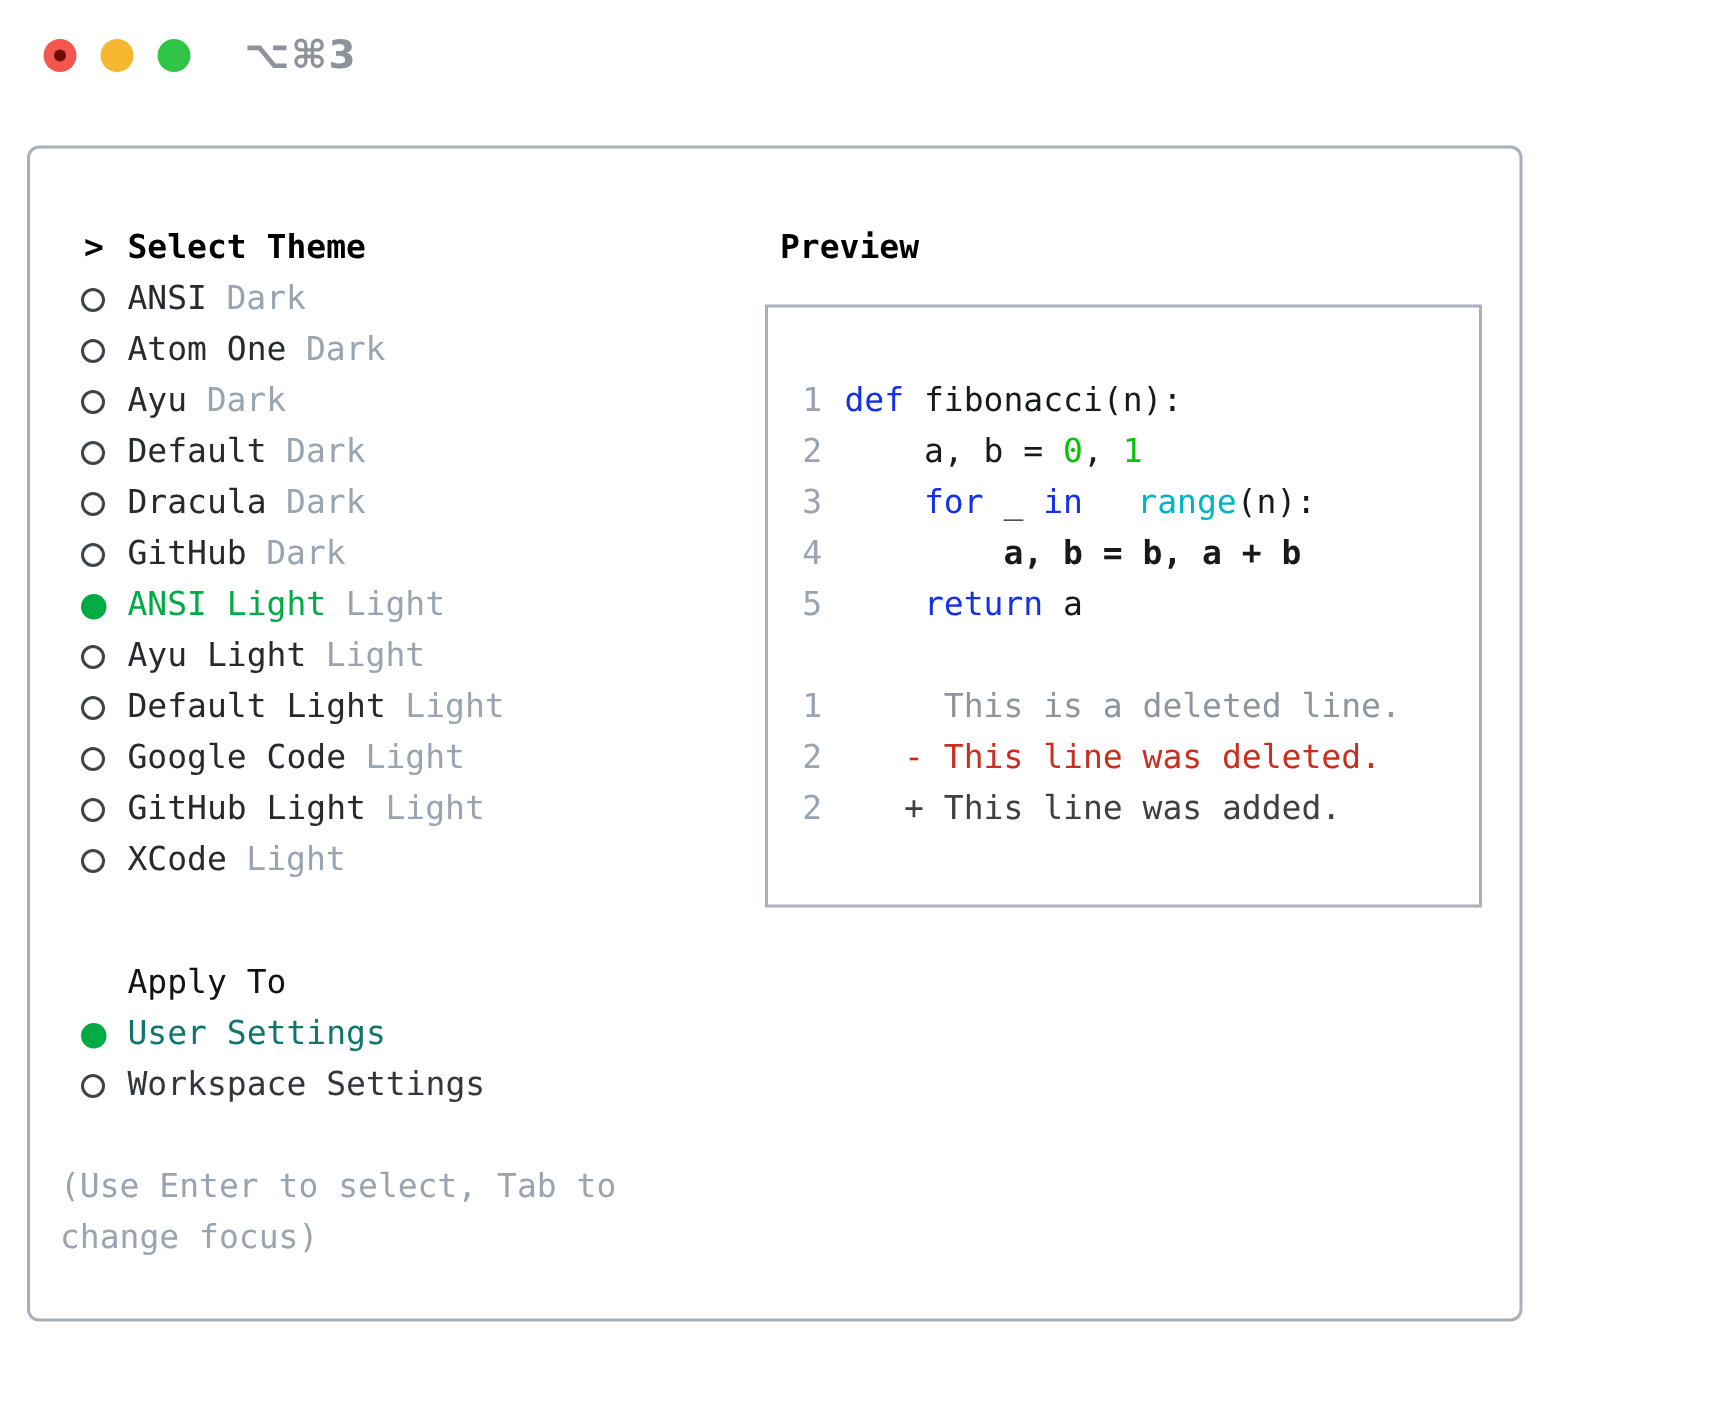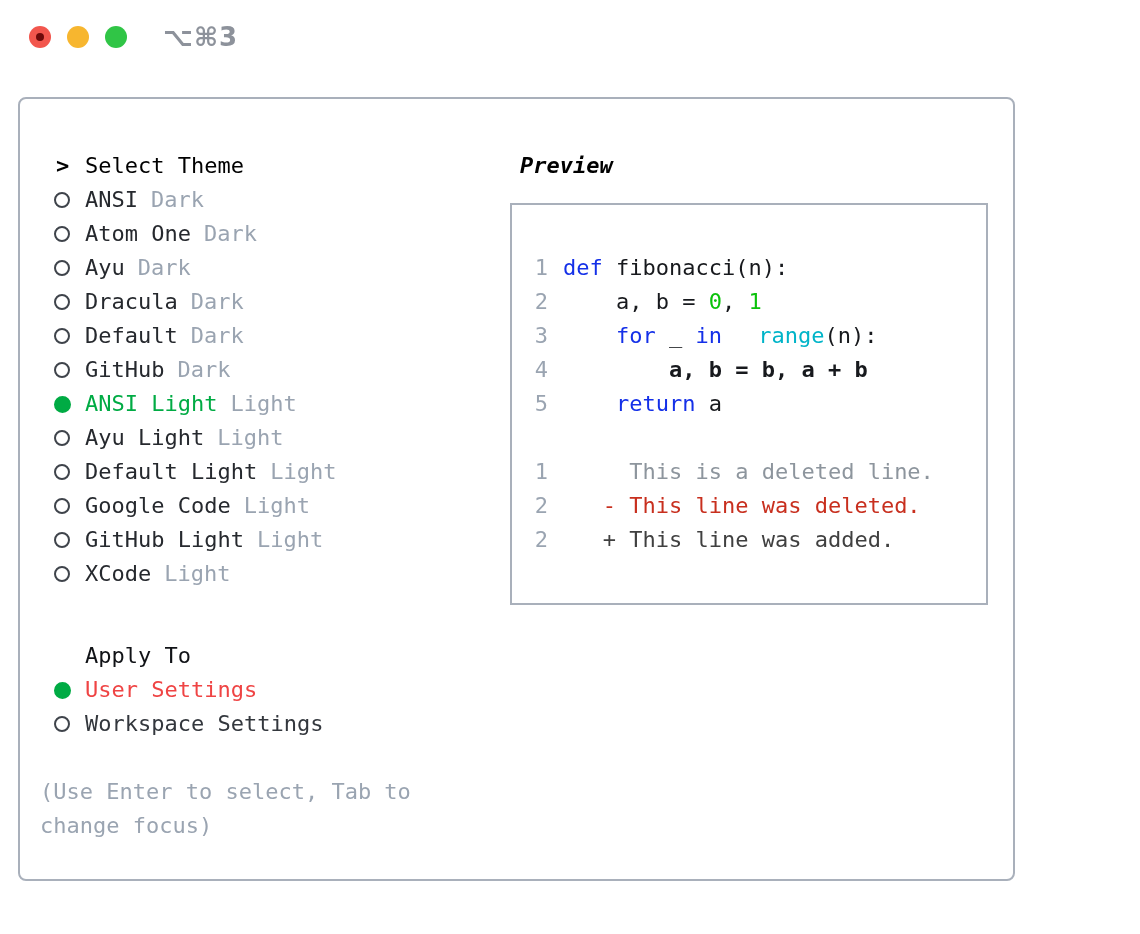--- a/index.html
+++ b/index.html
@@ -45,34 +45,34 @@
   .bullet-col{
     width:45px;display:flex;align-items:center;justify-content:flex-start;
     padding-left:14px;box-sizing:border-box;flex:none;
   }
   .arrow{font-weight:bold;color:#000;margin-left:2px;}
   .radio{
     width:12px;height:12px;border-radius:50%;
     border:2px solid #3f444b;background:transparent;display:inline-block;
   }
   .radio.on{border-color:#00ab44;background:#00ab44;width:13px;height:13px;}
-  .hdr-label{font-weight:normal;color:#000;}
+  .hdr-label{font-weight:bold;color:#000;}
   .item-name{color:#26292e;white-space:pre;}
   .item-name.sel{color:#00ab44;}
   .item-variant{color:#9aa4b1;margin-left:13px;white-space:pre;}
   .apply-block{margin-top:48px;}
   .apply-header{color:#101216;}
   .opt-label{color:#33373d;white-space:pre;}
-  .opt-label.sel{color:#ef4444;}
+  .opt-label.sel{color:#0f766e;}
   .hint{
     margin-top:34px;color:#9aa4b1;width:100%;
   }
   
   .preview-col{position:absolute;left:482px;top:50px;width:487px;}
-  .preview-title{font-weight:bold;color:#000;height:34px;margin-left:18px;font-style:italic;}
+  .preview-title{font-weight:bold;color:#000;height:34px;margin-left:18px;}
   .preview-box{
     margin-top:20px;margin-left:8px;width:478px;height:402px;
     border:2px solid #a9b0bb;background:#ffffff;
     box-sizing:border-box;
     padding-top:46px;
   }
   .code-line{display:flex;height:34px;align-items:center;}
   .ln{
     flex:none;width:36px;text-align:right;color:#9aa4b1;white-space:pre;
   }
@@ -118,27 +118,27 @@
           <div class="row">
             <span class="bullet-col">
               <span class="radio"></span>
             </span>
             <span><span class="item-name">Ayu</span><span class="item-variant">Dark</span></span>
           </div>
           <div class="row">
             <span class="bullet-col">
               <span class="radio"></span>
             </span>
+            <span><span class="item-name">Default</span><span class="item-variant">Dark</span></span>
+          </div>
+          <div class="row">
+            <span class="bullet-col">
+              <span class="radio"></span>
+            </span>
             <span><span class="item-name">Dracula</span><span class="item-variant">Dark</span></span>
-          </div>
-          <div class="row">
-            <span class="bullet-col">
-              <span class="radio"></span>
-            </span>
-            <span><span class="item-name">Default</span><span class="item-variant">Dark</span></span>
           </div>
           <div class="row">
             <span class="bullet-col">
               <span class="radio"></span>
             </span>
             <span><span class="item-name">GitHub</span><span class="item-variant">Dark</span></span>
           </div>
           <div class="row">
             <span class="bullet-col">
               <span class="radio on"></span>

